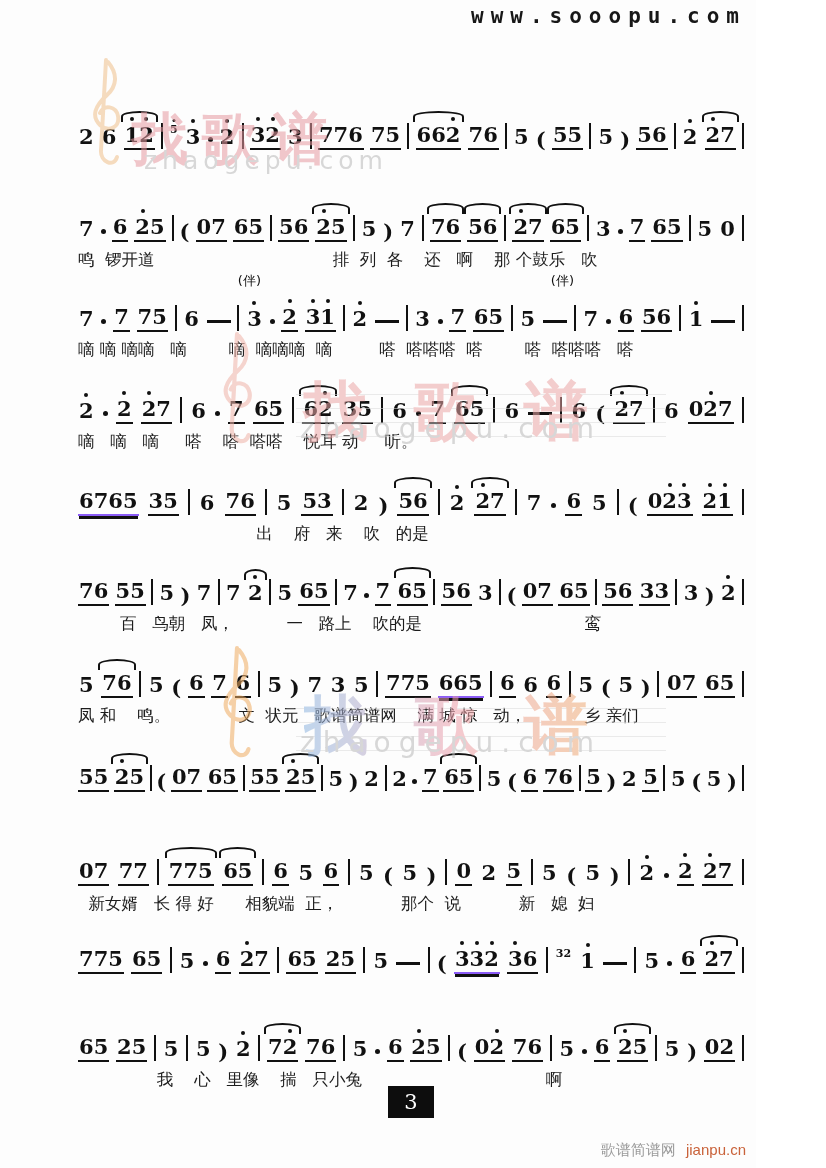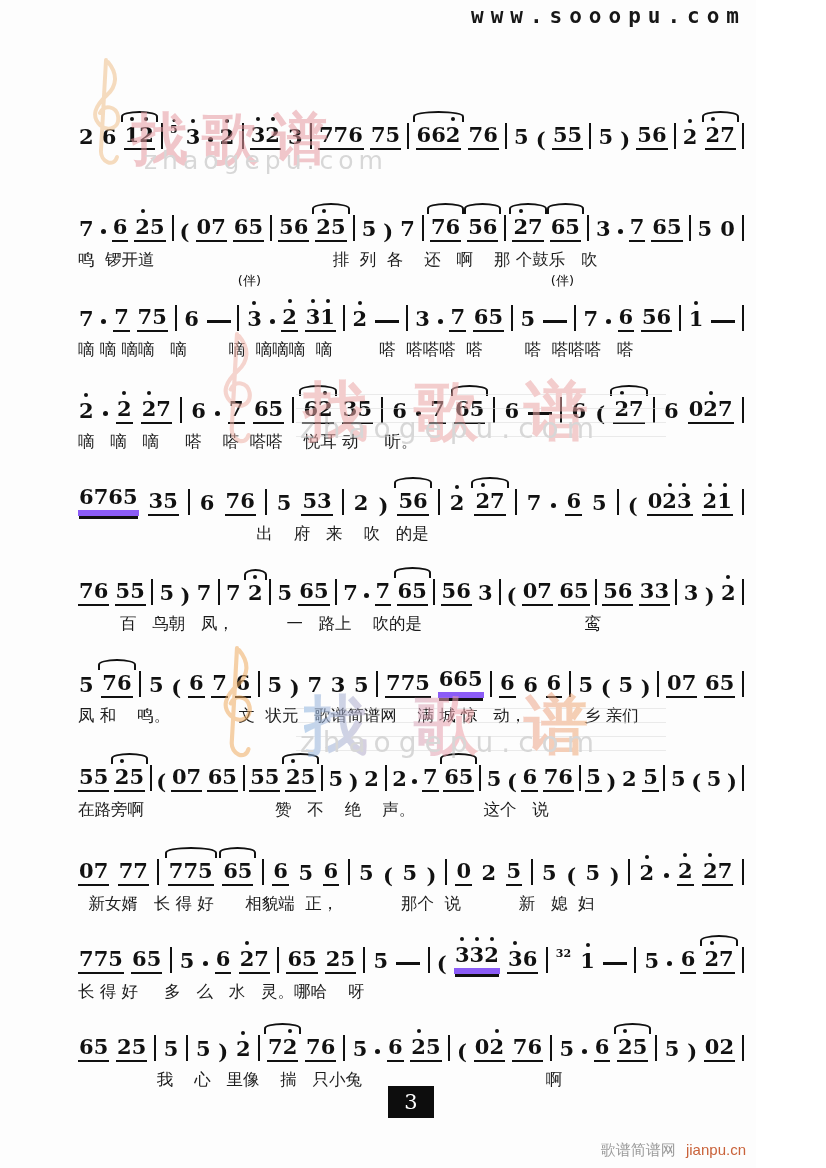--- a/index.html
+++ b/index.html
@@ -19,21 +19,21 @@
   .score-line:nth-of-type(7){top:642px;}
   .score-line:nth-of-type(8){top:736px;}
   .score-line:nth-of-type(9){top:830px;}
   .score-line:nth-of-type(10){top:918px;}
   .score-line:nth-of-type(11){top:1006px;}
   .notes-row{display:flex;justify-content:space-between;align-items:flex-end;
              padding-top:14px;min-height:42px;
              font-family:"DejaVu Serif",serif;font-weight:700;font-size:21px;line-height:1;}
   .grp{position:relative;display:inline-block;white-space:nowrap;padding:0 1px 3px 1px;}
   .grp.u1{border-bottom:2px solid #111;}
-  .grp.u2{border-bottom:6px solid #8b5cf6;box-shadow:0 4px 0 -1px #111;}
+  .grp.u2{border-bottom:2px solid #8b5cf6;box-shadow:0 4px 0 -1px #111;}
   .grp.arc::before{content:"";position:absolute;top:-13px;left:-3px;right:-3px;height:9px;
                    border:2px solid #111;border-bottom:none;border-radius:100% 100% 0 0;}
   .nc{position:relative;display:inline-block;letter-spacing:0;}
   .nc .da{position:absolute;top:-7px;left:50%;transform:translateX(-50%);
           width:4px;height:4px;border-radius:50%;background:#111;}
   .bar{display:inline-block;width:2px;height:26px;background:#111;margin-bottom:1px;}
   .dash{display:inline-block;width:24px;height:3px;background:#111;margin-bottom:9px;}
   .mdot{display:inline-block;width:5px;height:5px;border-radius:50%;background:#111;margin-bottom:8px;}
   .paren{font-weight:700;}
   .grace{font-size:11px;transform:translateY(-12px);}
@@ -378,21 +378,20 @@
           <span class="paren">)</span>
           <span class="grp"><span class="nc">2</span></span>
           <span class="grp u1"><span class="nc">5</span></span>
           <span class="bar"></span>
           <span class="grp"><span class="nc">5</span></span>
           <span class="paren">(</span>
           <span class="grp"><span class="nc">5</span></span>
           <span class="paren">)</span>
           <span class="bar"></span>
         </div>
-        <div class="lyrics-row">在路旁啊                         赞   不    绝    声。             这个   说</div>
       </div>
       <div class="score-line">
         <div class="notes-row">
           <span class="grp u1"><span class="nc">0</span><span class="nc">7</span></span>
           <span class="grp u1"><span class="nc">7</span><span class="nc">7</span></span>
           <span class="bar"></span>
           <span class="grp arc u1"><span class="nc">7</span><span class="nc">7</span><span class="nc">5</span></span>
           <span class="grp arc u1"><span class="nc">6</span><span class="nc">5</span></span>
           <span class="bar"></span>
           <span class="grp u1"><span class="nc">6</span></span>
@@ -444,21 +443,20 @@
           <span class="grp grace"><span class="nc">3</span><span class="nc">2</span></span>
           <span class="grp"><span class="nc">1<i class="da"></i></span></span>
           <span class="dash"></span>
           <span class="bar"></span>
           <span class="grp"><span class="nc">5</span></span>
           <span class="mdot"></span>
           <span class="grp u1"><span class="nc">6</span></span>
           <span class="grp arc u1"><span class="nc">2<i class="da"></i></span><span class="nc">7</span></span>
           <span class="bar"></span>
         </div>
-        <div class="lyrics-row">长 得 好     多   么   水   灵。哪哈    呀</div>
       </div>
       <div class="score-line">
         <div class="notes-row">
           <span class="grp u1"><span class="nc">6</span><span class="nc">5</span></span>
           <span class="grp u1"><span class="nc">2</span><span class="nc">5</span></span>
           <span class="bar"></span>
           <span class="grp"><span class="nc">5</span></span>
           <span class="bar"></span>
           <span class="grp"><span class="nc">5</span></span>
           <span class="paren">)</span>

